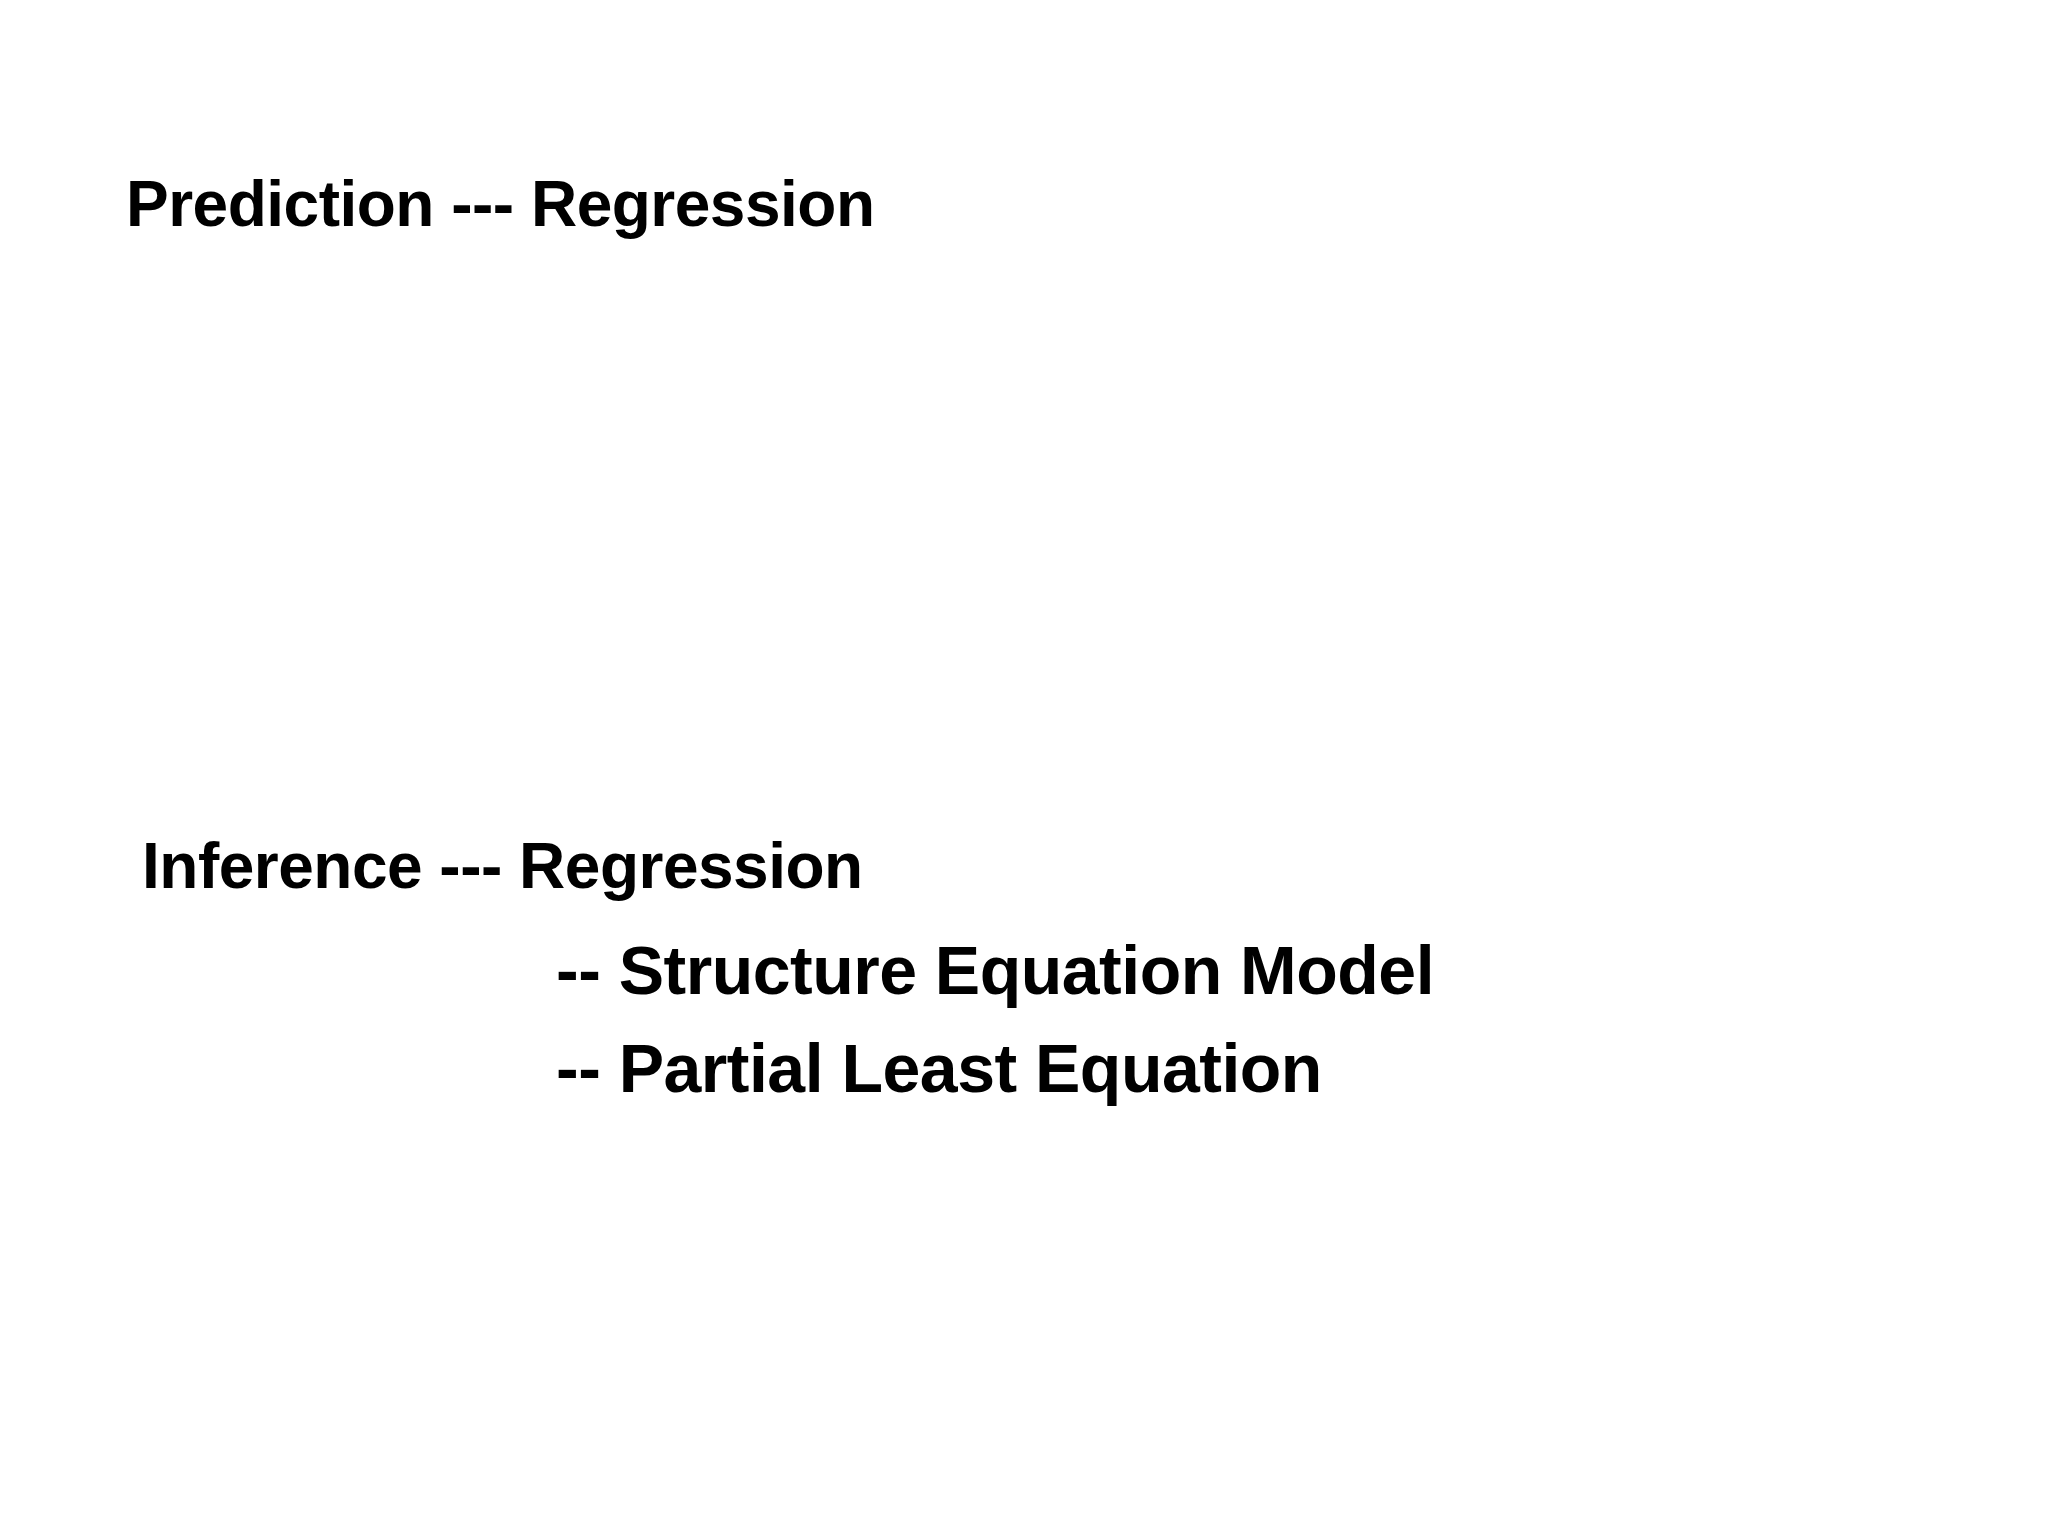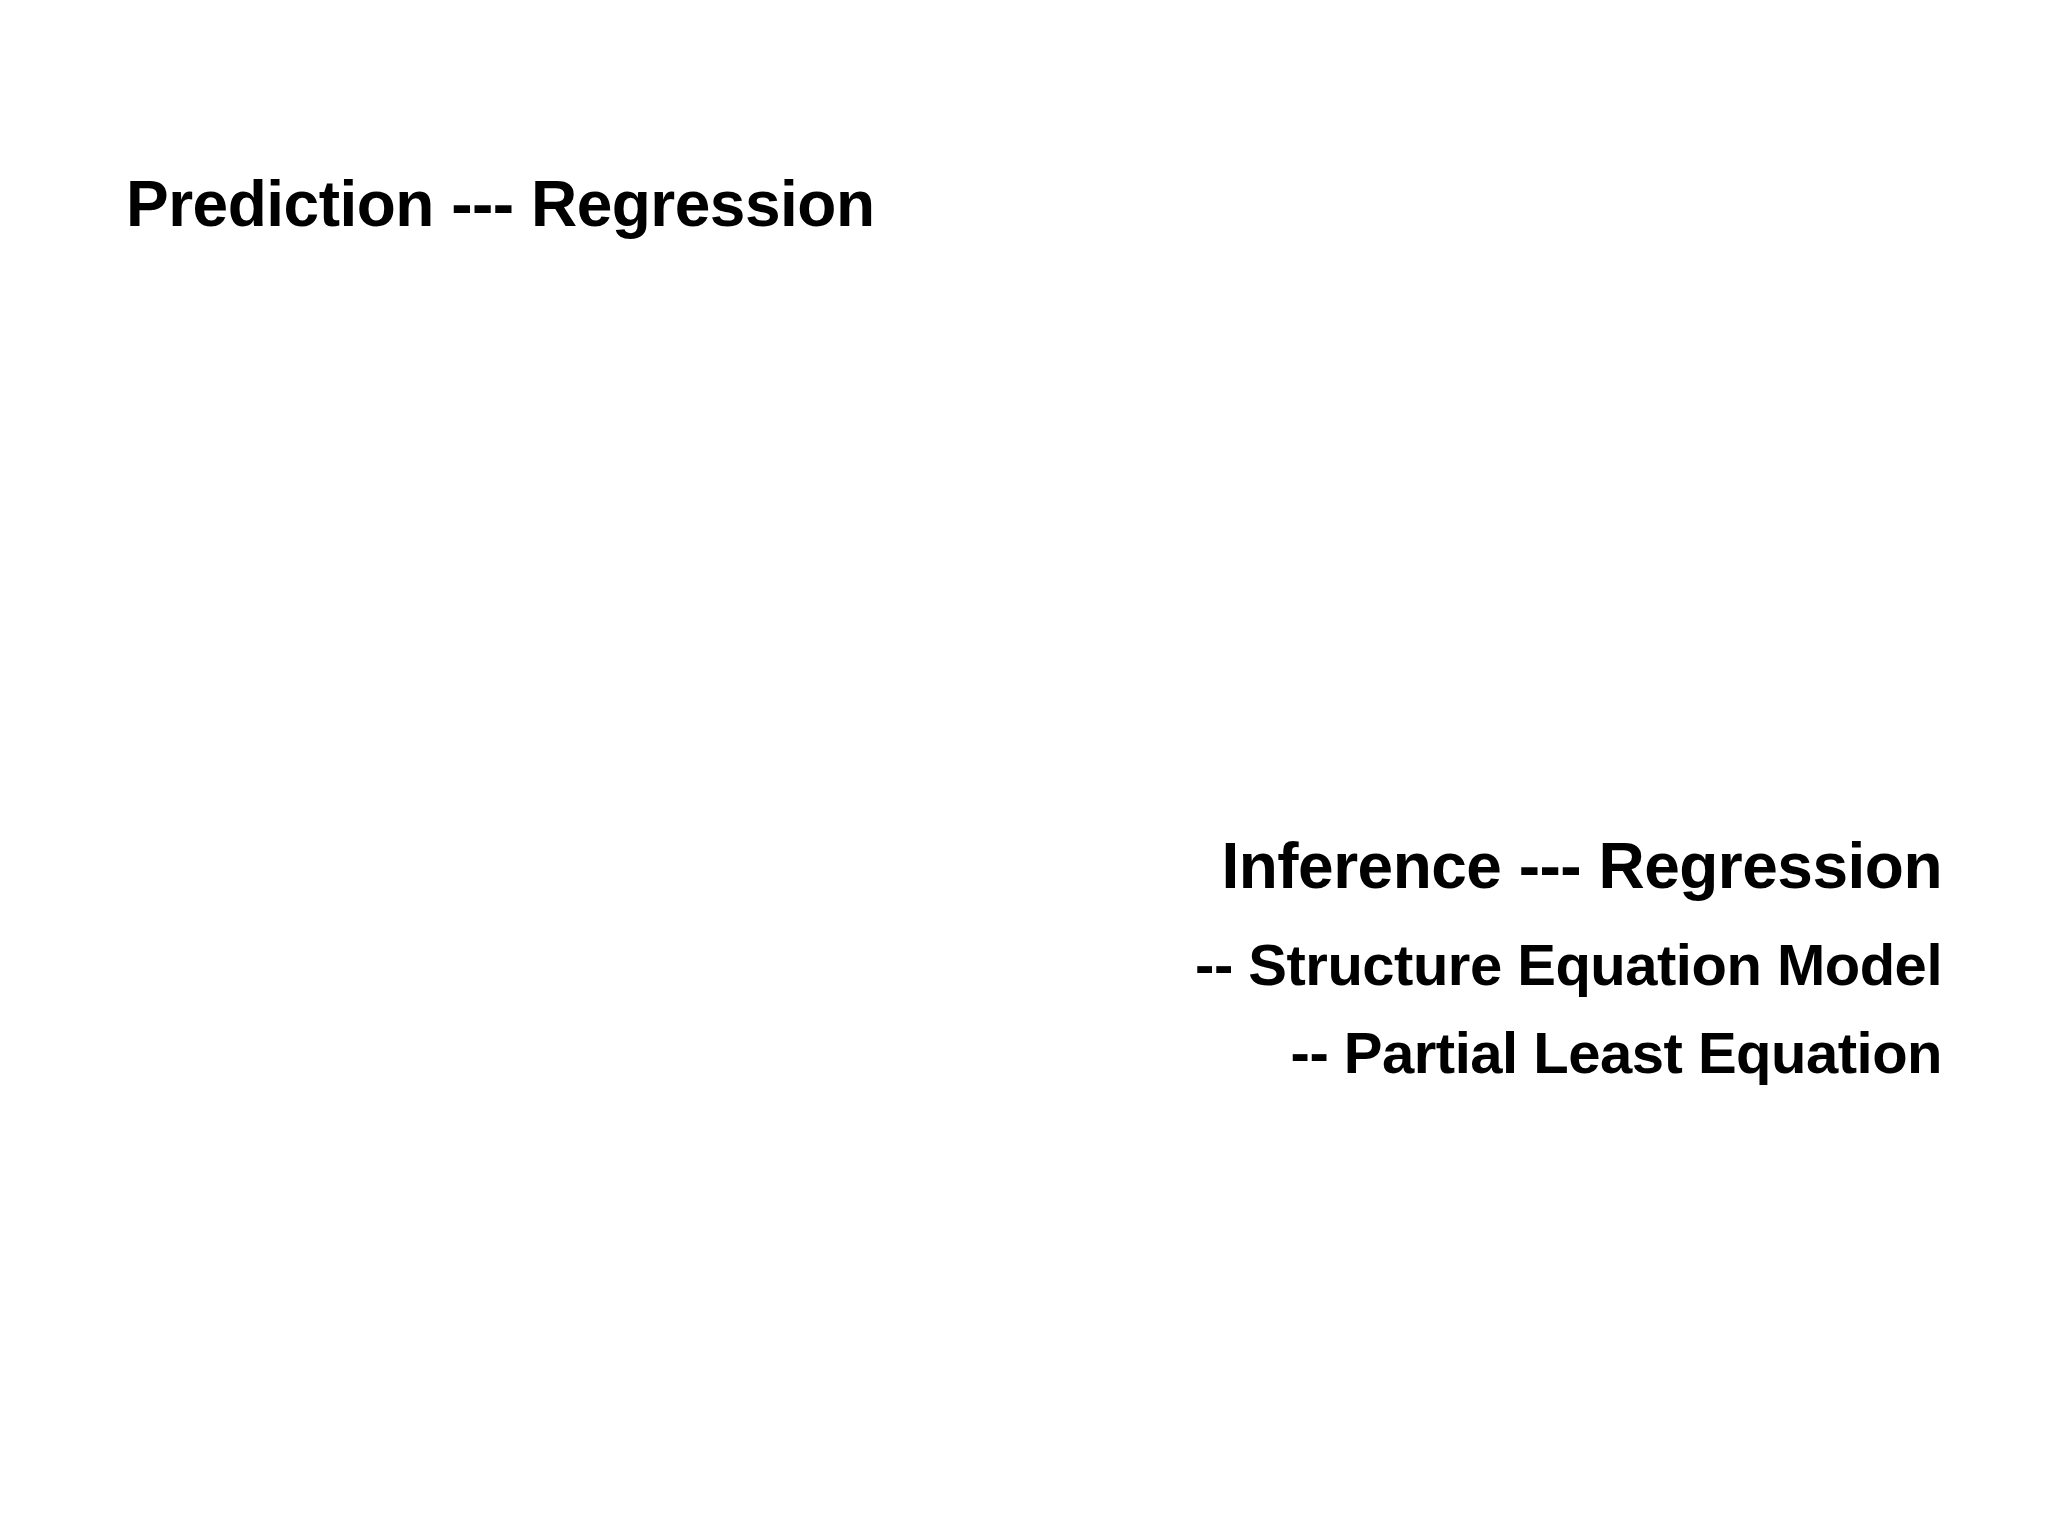--- a/index.html
+++ b/index.html
@@ -12,21 +12,20 @@
     background: #ffffff;
     font-family: "Liberation Sans", "DejaVu Sans", sans-serif;
     overflow: hidden;
   }
 
   .slide {
     position: relative;
     width: 2048px;
     height: 1536px;
     background: #ffffff;
-    text-align: right;
   }
 
   
 
   .textline {
     position: absolute;
     white-space: pre;
     color: #000000;
     font-weight: 700;
     letter-spacing: -0.5px;
@@ -53,21 +52,21 @@
   }
   .block-inference .line-main {
     position: static;
     font-size: 64px;
     display: block;
     margin: 0;
     padding: 0;
   }
   .block-inference .line-sub {
     position: static;
-    font-size: 58px;
+    font-size: 68px;
     display: block;
     margin: 0;
     padding-left: 414px;
     padding-top: 38px;
   }
   .block-inference .line-sub.second {
     padding-top: 30px;
   }
 </style>
 </head>

